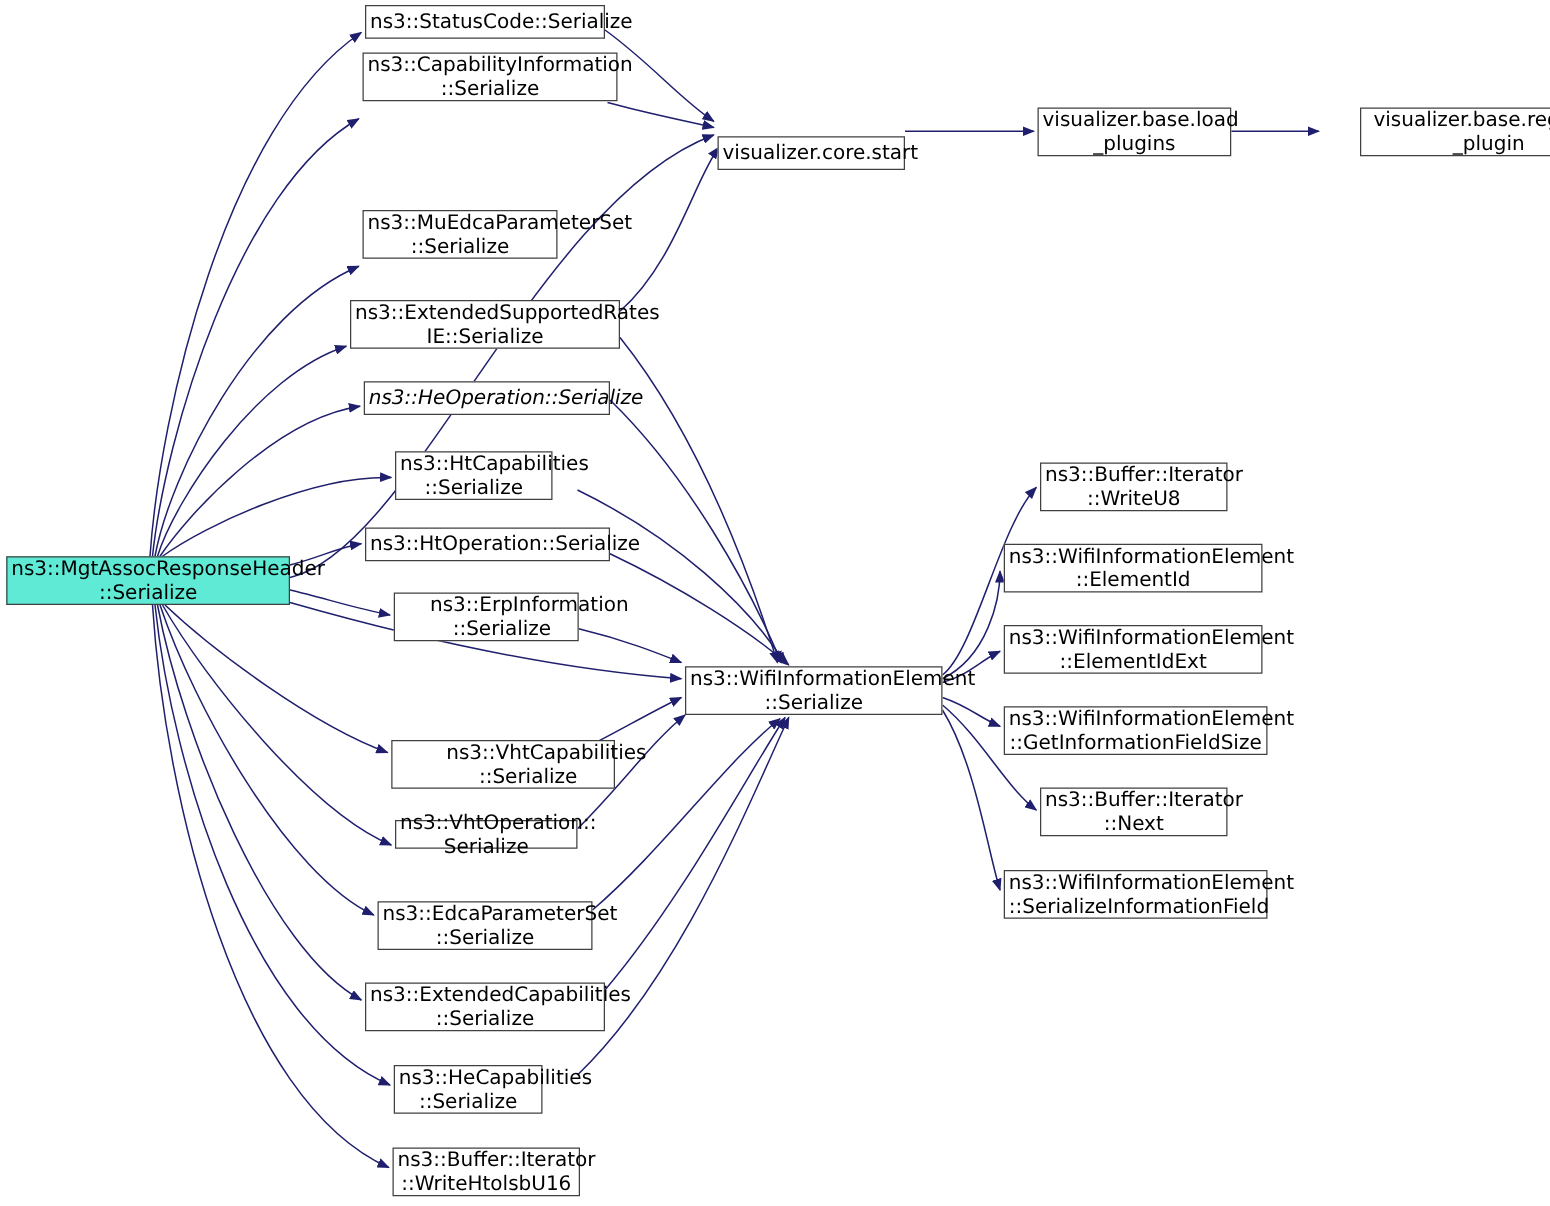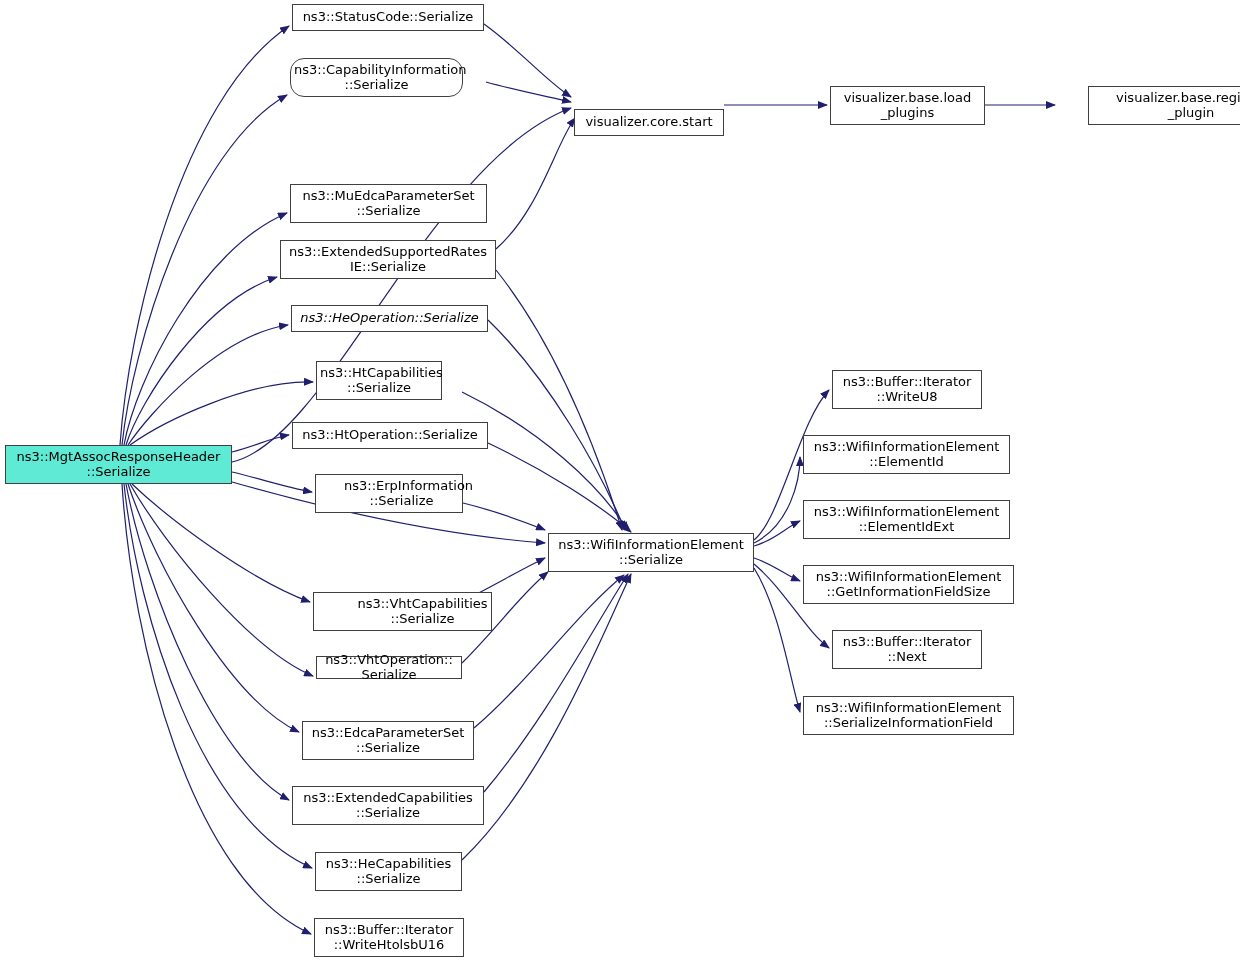--- a/index.html
+++ b/index.html
@@ -1,21 +1,21 @@
 <!DOCTYPE html>
 <html><head>
 <meta charset="utf-8">
 <style>
   html,body{margin:0;padding:0;background:#ffffff;}
   #canvas{position:relative;width:1240px;height:965px;background:#ffffff;
           font-family:"DejaVu Sans","Liberation Sans",sans-serif;}
   svg.edges{position:absolute;left:0;top:0;width:1240px;height:965px;overflow:visible;}
   .node{position:absolute;box-sizing:border-box;border:1px solid #404040;
         background:#ffffff;display:flex;align-items:center;justify-content:center;
-        text-align:center;font-size:13px;color:#000000;line-height:1.15;
+        text-align:center;font-size:16px;color:#000000;line-height:1.15;
         white-space:pre-line;padding:1px 3px;}
   .node.hl{background:#5eead4;border:1px solid #404040;}
   .node span{display:block;width:100%;}
 </style>
 </head>
 <body>
 
 <div id="canvas">
   <svg class="edges" viewBox="0 0 1240 965">
     <defs>
@@ -60,41 +60,41 @@
         <path d="M 754,546 C 775,540 785,528 800,521" fill="none" stroke="#1f1f6e" stroke-width="1.2" marker-end="url(#ah)"></path>
         <path d="M 754,558 C 775,565 785,575 800,581" fill="none" stroke="#1f1f6e" stroke-width="1.2" marker-end="url(#ah)"></path>
         <path d="M 754,564 C 785,590 805,630 829,648" fill="none" stroke="#1f1f6e" stroke-width="1.2" marker-end="url(#ah)"></path>
         <path d="M 754,568 C 780,610 790,680 800,712" fill="none" stroke="#1f1f6e" stroke-width="1.2" marker-end="url(#ah)"></path>
       </g>
   </svg>
   <div id="node-layer">
       <div class="node hl" style="left: 5px; top: 445px; width: 227px; height: 39px;"><span>ns3::MgtAssocResponseHeader
 ::Serialize</span></div>
       <div class="node" style="left: 292px; top: 4px; width: 192px; height: 27px;"><span>ns3::StatusCode::Serialize</span></div>
-      <div class="node" style="left: 290px; top: 58px; width: 173px; height: 39px; border-radius: 14px;"><span>ns3::CapabilityInformation
+      <div class="node" style="left: 290px; top: 42px; width: 204px; height: 39px;"><span>ns3::CapabilityInformation
 ::Serialize</span></div>
-      <div class="node" style="left: 290px; top: 184px; width: 197px; height: 39px;"><span>ns3::MuEdcaParameterSet
+      <div class="node" style="left: 290px; top: 168px; width: 156px; height: 39px;"><span>ns3::MuEdcaParameterSet
 ::Serialize</span></div>
       <div class="node" style="left: 280px; top: 240px; width: 216px; height: 39px;"><span>ns3::ExtendedSupportedRates
 IE::Serialize</span></div>
       <div class="node" style="left: 291px; top: 305px; width: 197px; height: 27px; font-style: italic;"><span>ns3::HeOperation::Serialize</span></div>
       <div class="node" style="left: 316px; top: 361px; width: 126px; height: 39px;"><span>ns3::HtCapabilities
 ::Serialize</span></div>
       <div class="node" style="left: 292px; top: 422px; width: 196px; height: 27px;"><span>ns3::HtOperation::Serialize</span></div>
       <div class="node" style="left: 315px; top: 474px; width: 148px; height: 39px; padding-left: 28px;"><span>ns3::ErpInformation
 ::Serialize</span></div>
       <div class="node" style="left: 313px; top: 592px; width: 179px; height: 39px; padding-left: 43px;"><span>ns3::VhtCapabilities
 ::Serialize</span></div>
       <div class="node" style="left: 316px; top: 656px; width: 146px; height: 23px;"><span>ns3::VhtOperation::
 Serialize</span></div>
       <div class="node" style="left: 302px; top: 721px; width: 172px; height: 39px;"><span>ns3::EdcaParameterSet
 ::Serialize</span></div>
       <div class="node" style="left: 292px; top: 786px; width: 192px; height: 39px;"><span>ns3::ExtendedCapabilities
 ::Serialize</span></div>
-      <div class="node" style="left: 315px; top: 852px; width: 147px; height: 39px;"><span>ns3::HeCapabilities
+      <div class="node" style="left: 315px; top: 852px; width: 119px; height: 39px;"><span>ns3::HeCapabilities
 ::Serialize</span></div>
       <div class="node" style="left: 314px; top: 918px; width: 150px; height: 39px;"><span>ns3::Buffer::Iterator
 ::WriteHtolsbU16</span></div>
       <div class="node" style="left: 574px; top: 109px; width: 150px; height: 27px;"><span>visualizer.core.start</span></div>
       <div class="node" style="left: 830px; top: 86px; width: 155px; height: 39px;"><span>visualizer.base.load
 _plugins</span></div>
       <div class="node" style="left: 1058px; top: 86px; width: 206px; height: 39px; margin-left: 30px;"><span>visualizer.base.register
 _plugin</span></div>
       <div class="node" style="left: 548px; top: 533px; width: 206px; height: 39px;"><span>ns3::WifiInformationElement
 ::Serialize</span></div>

